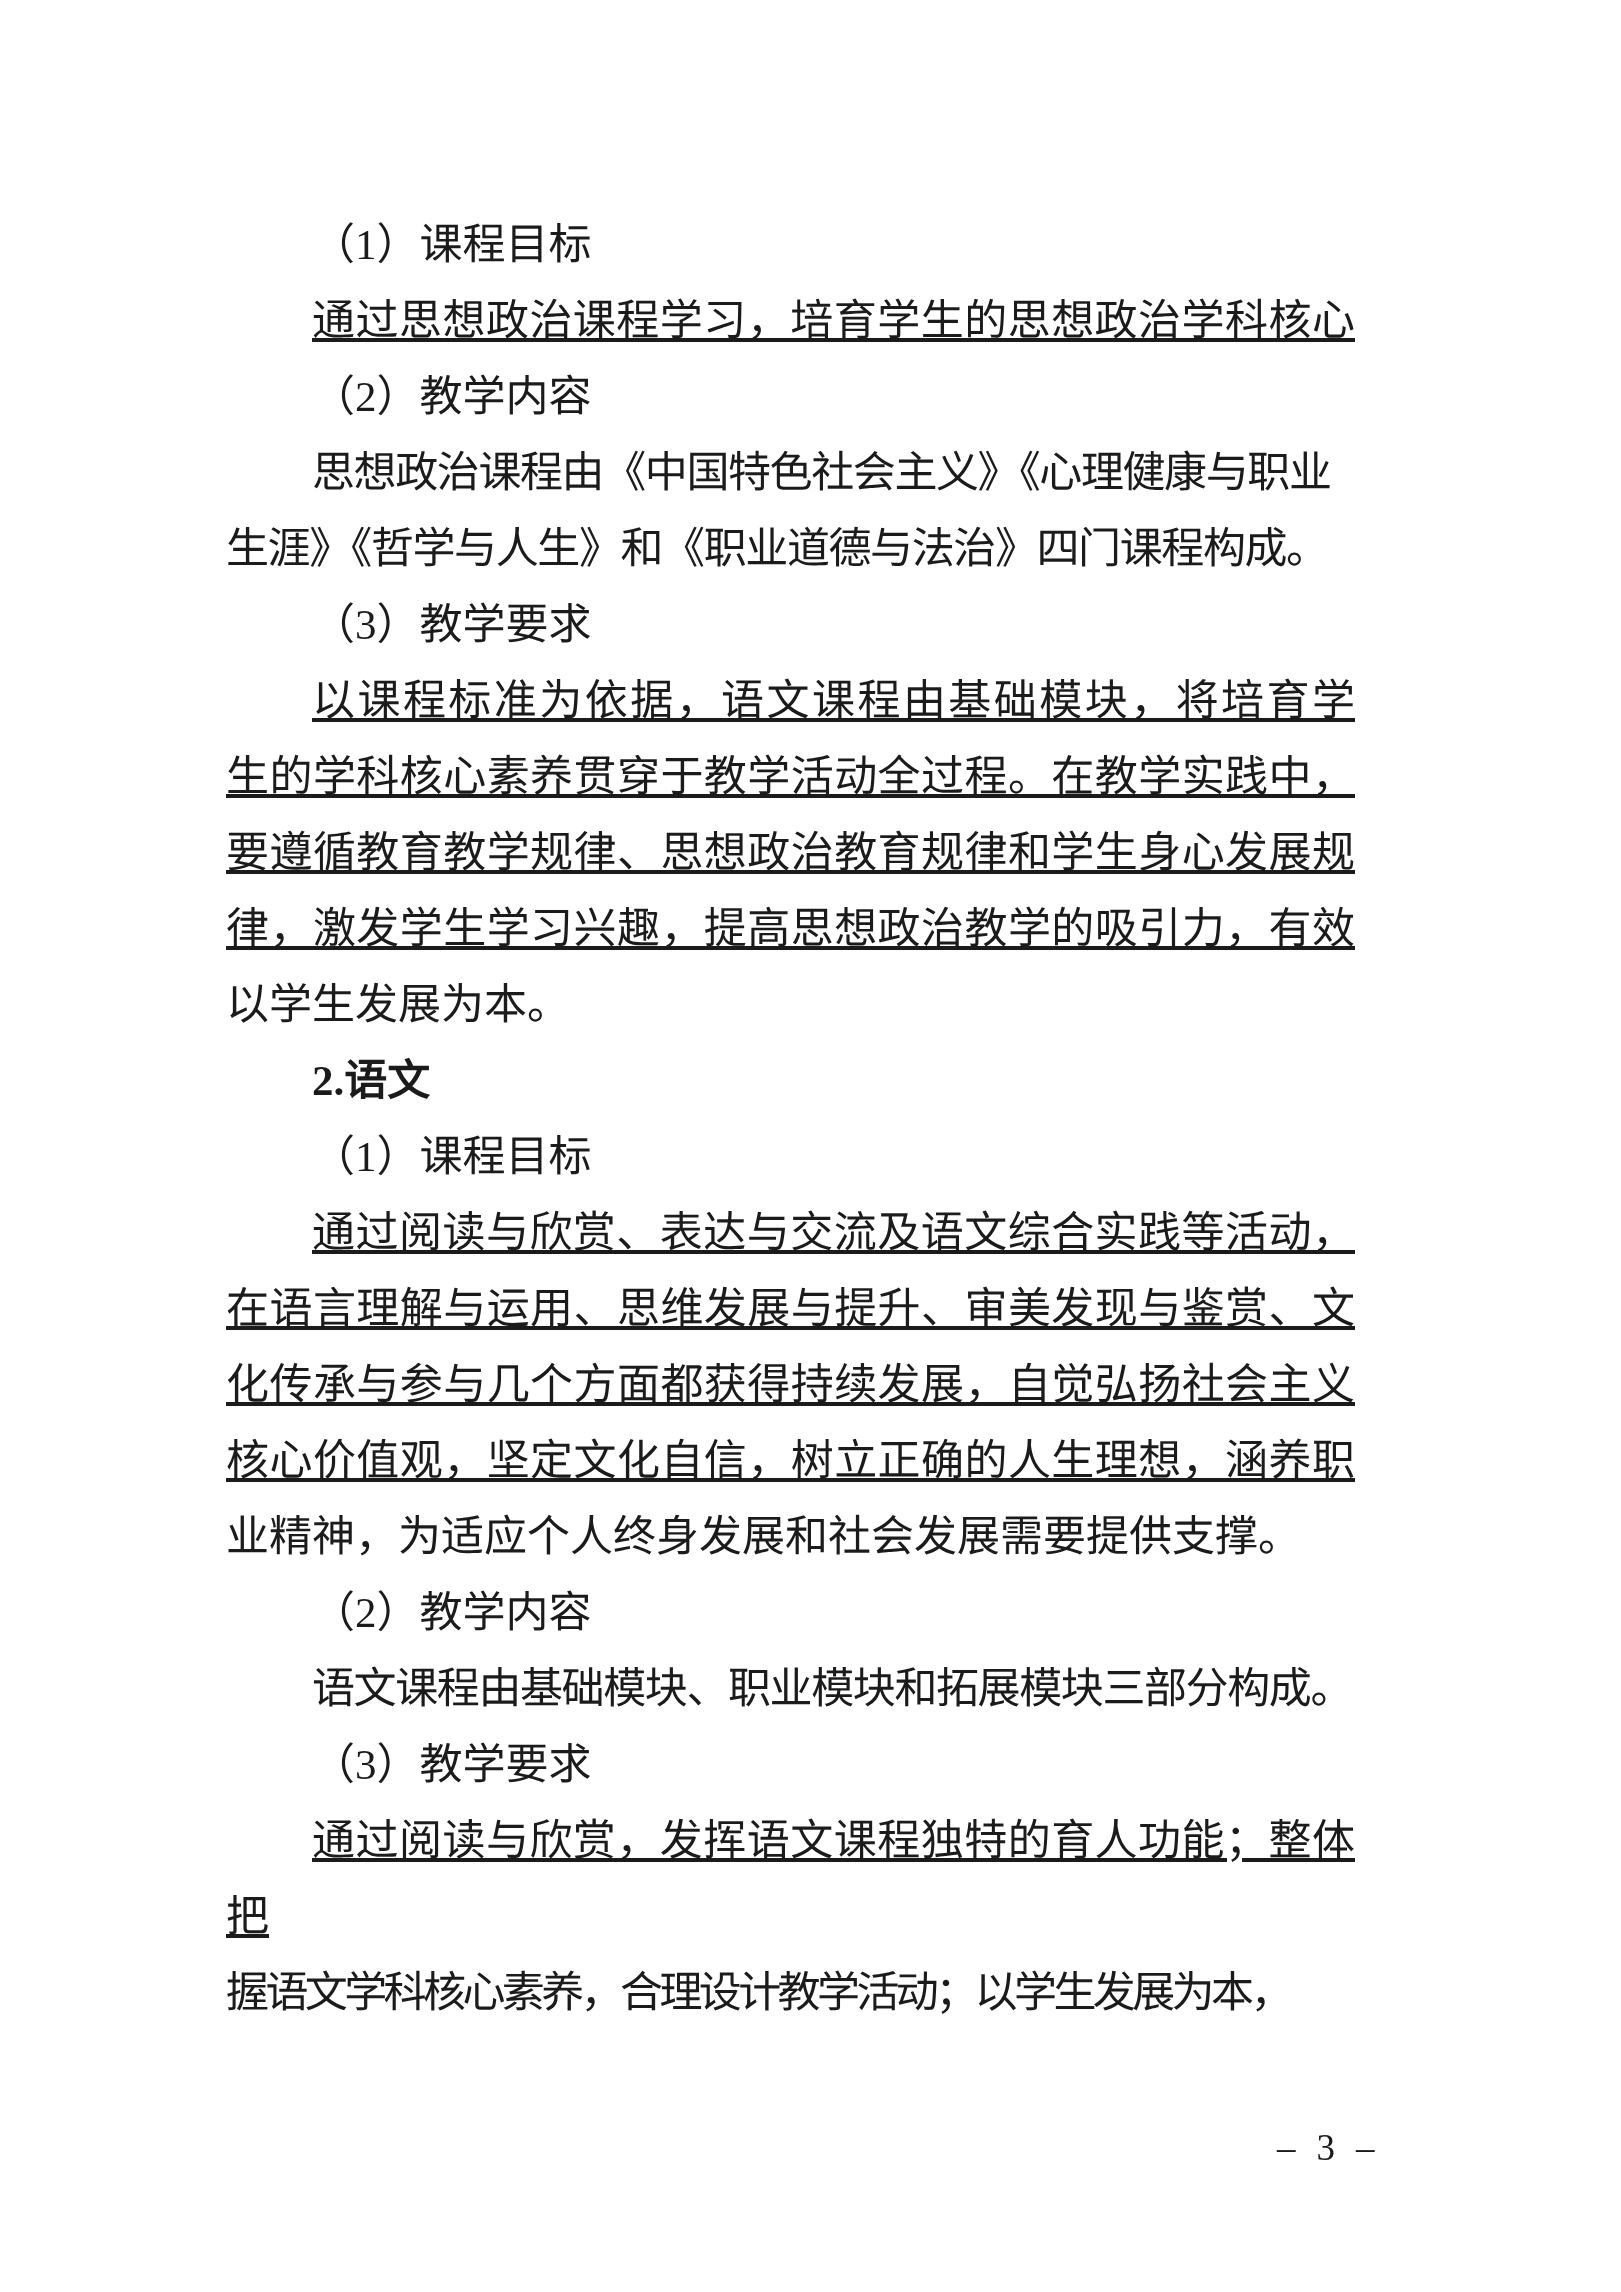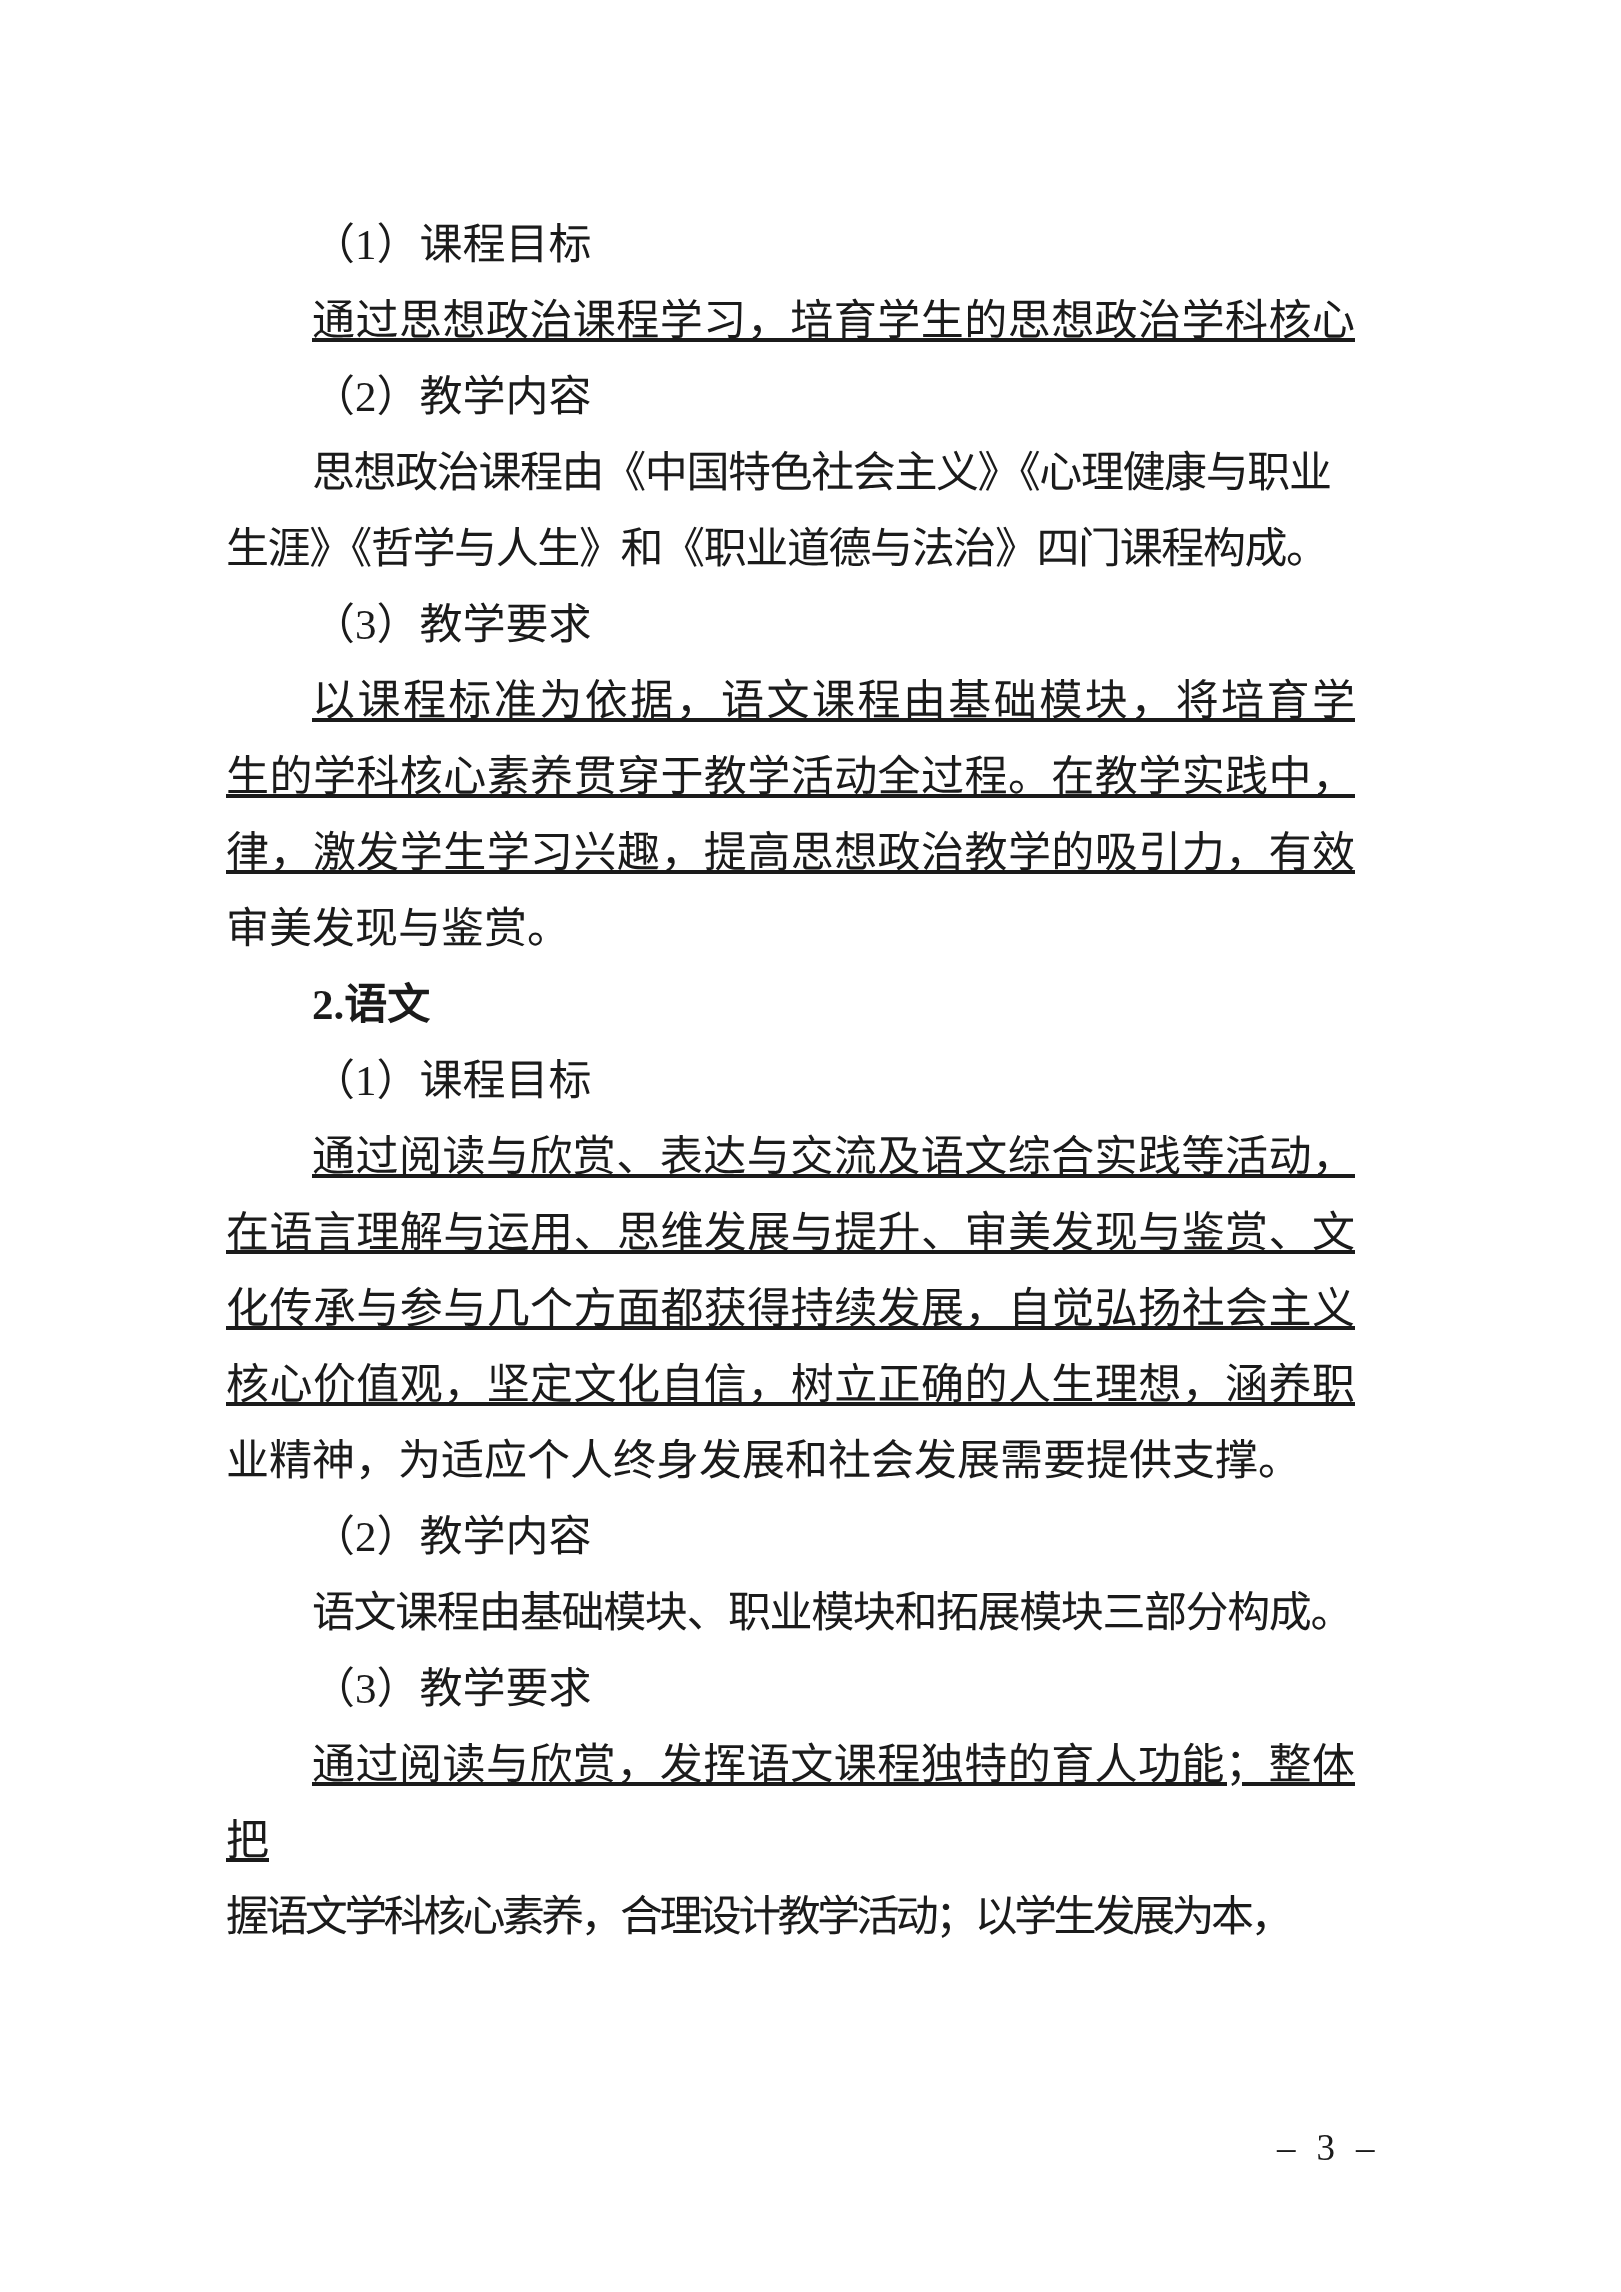--- a/index.html
+++ b/index.html
@@ -60,22 +60,23 @@
 <div class="page">
   <div class="doc-body">
     <div class="line indent">（1）课程目标</div>
     <div class="line indent full">通过思想政治课程学习，培育学生的思想政治学科核心</div>
     <div class="line indent">（2）教学内容</div>
     <div class="line indent tight1">思想政治课程由《中国特色社会主义》《心理健康与职业</div>
     <div class="line tight1">生涯》《哲学与人生》和《职业道德与法治》四门课程构成。</div>
     <div class="line indent">（3）教学要求</div>
     <div class="line indent full">以课程标准为依据，语文课程由基础模块，将培育学</div>
     <div class="line full">生的学科核心素养贯穿于教学活动全过程。在教学实践中，</div>
+    <div class="line full">要遵循教育教学规律、思想政治教育规律和学生身心发展规</div>
     <div class="line full">律，激发学生学习兴趣，提高思想政治教学的吸引力，有效</div>
-    <div class="line">审美发现与鉴赏。</div>
+    <div class="line">以学生发展为本。</div>
     <div class="line indent bold">2.语文</div>
     <div class="line indent">（1）课程目标</div>
     <div class="line indent full">通过阅读与欣赏、表达与交流及语文综合实践等活动，</div>
     <div class="line full">在语言理解与运用、思维发展与提升、审美发现与鉴赏、文</div>
     <div class="line full">化传承与参与几个方面都获得持续发展，自觉弘扬社会主义</div>
     <div class="line full">核心价值观，坚定文化自信，树立正确的人生理想，涵养职</div>
     <div class="line">业精神，为适应个人终身发展和社会发展需要提供支撑。</div>
     <div class="line indent">（2）教学内容</div>
     <div class="line indent tight1">语文课程由基础模块、职业模块和拓展模块三部分构成。</div>
     <div class="line indent">（3）教学要求</div>

